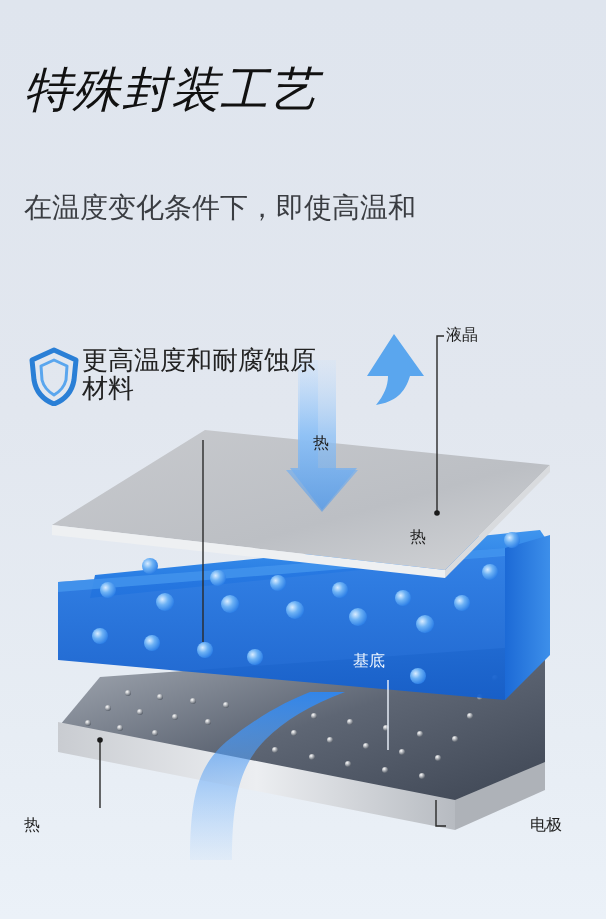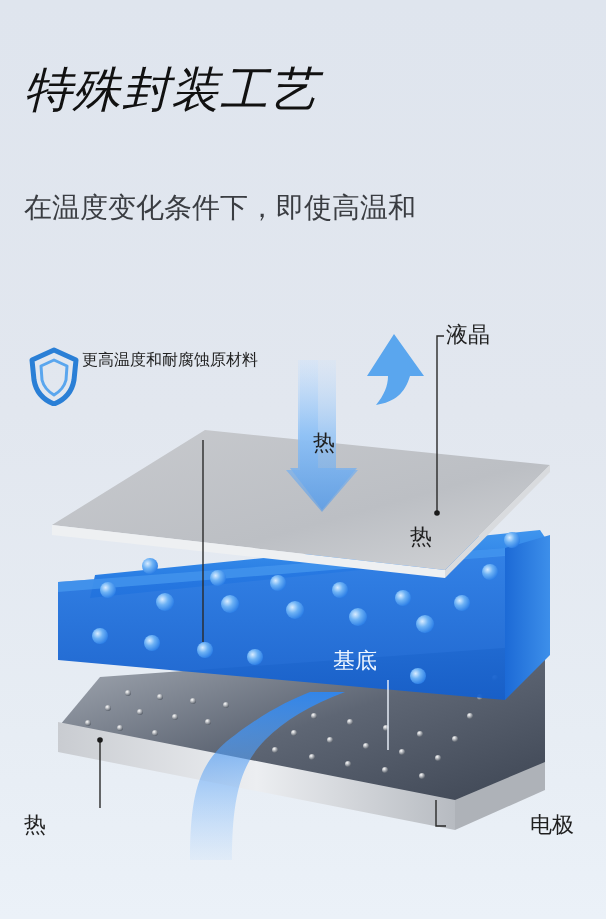--- a/index.html
+++ b/index.html
@@ -18,28 +18,28 @@
   .subtitle {
     position:absolute; left:24px; top:190px; width:480px;
     font-size:28px; line-height:36px; color:#3a3d42;
   }
   .subtitle div { white-space:nowrap; }
   .feature {
     position:absolute; left:28px; top:346px; display:flex; align-items:flex-start;
   }
   .feature .shield { width:52px; height:60px; margin-right:2px; }
   .feature .text {
-    font-size:16px; line-height:28px; color:#222; width:240px;
+    font-size:26px; line-height:28px; color:#222; width:240px;
   }
   .diagram { position:absolute; left:0; top:0; width:606px; height:919px; }
   .label {
-    position:absolute; font-size:22px; line-height:26px; color:#1f1f1f;
+    position:absolute; font-size:16px; line-height:26px; color:#1f1f1f;
     white-space:nowrap;
   }
-  .label.white { color:#eef6ff; }
+  .label.white { color:#eef6ff;margin-left:20px; }
 </style>
 </head>
 <body>
 
 <div class="title">特殊封装工艺</div>
 <div class="subtitle">
   <div>在温度变化条件下，即使高温和</div>
 </div>
 
 <svg class="diagram" viewBox="0 0 606 919" xmlns="http://www.w3.org/2000/svg">

